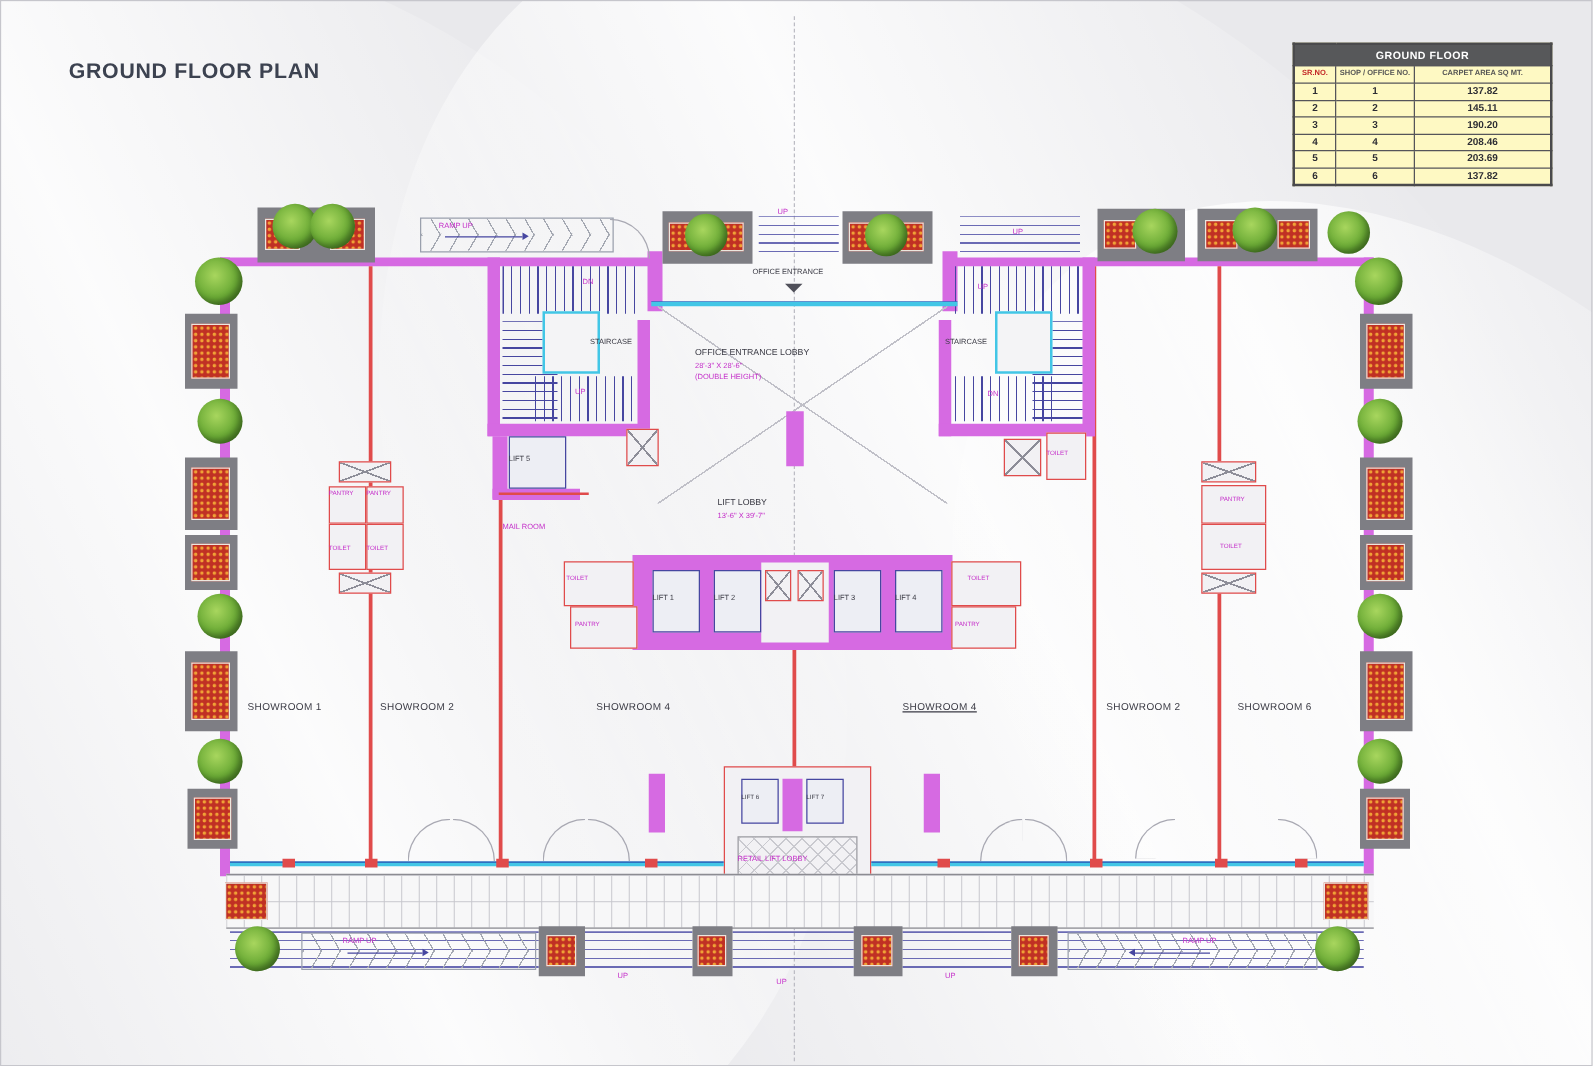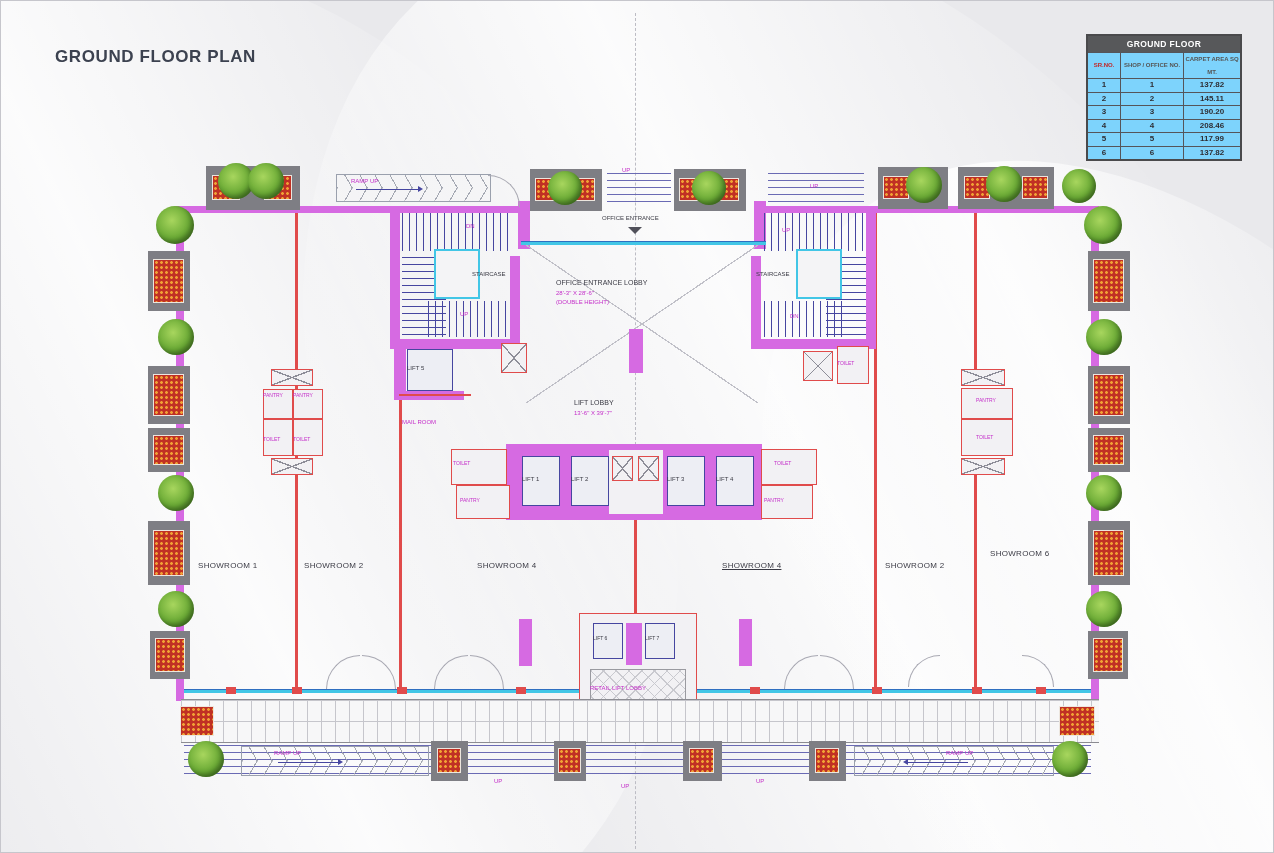--- a/index.html
+++ b/index.html
@@ -4,22 +4,22 @@
 <style>
   html,body{margin:0;padding:0;background:#d8d8dc;}
   #frame{position:relative;width:1274px;height:853px;background:#e9e9ec;overflow:hidden;
          border:1px solid #c6c6cc;box-sizing:border-box;
          font-family:"Liberation Sans",sans-serif;}
   .swoosh{position:absolute;background:linear-gradient(100deg,rgba(255,255,255,0) 10%,rgba(255,255,255,.85) 50%,rgba(255,255,255,0) 90%);
           transform:rotate(-36deg);border-radius:50%;}
   #title{position:absolute;left:54px;top:46px;font-size:17px;font-weight:bold;
          color:#3c4250;letter-spacing:.6px;}
   
-  #areatable{position:absolute;right:31px;top:33px;width:156px;border:2px solid #4a4a4c;
-             border-collapse:collapse;background:#7dd3fc;}
+  #areatable{position:absolute;right:31px;top:33px;width:208px;border:2px solid #4a4a4c;
+             border-collapse:collapse;background:#fef9c3;}
   #areatable th,#areatable td{border:1px solid #55555a;text-align:center;padding:0;line-height:12.5px;}
   #areatable .tbl-title{background:#57585a;color:#fff;font-size:8.5px;font-weight:bold;height:16px;letter-spacing:.4px;}
   #areatable .colhead{font-size:6px;color:#555;font-weight:bold;height:13px;}
   #areatable .colhead.red{color:#c22727;}
   #areatable td{font-size:8px;font-weight:bold;color:#2e2e34;height:12.5px;}
   
   #plan{position:absolute;left:165px;top:160px;width:950px;height:650px;}
   #plan .a{position:absolute;box-sizing:border-box;}
   .wall{background:#d66ae2;}
   .rl{background:#e04b4b;}
@@ -101,21 +101,21 @@
           <td>190.20</td>
         </tr>
     <tr>
           <td>4</td>
           <td>4</td>
           <td>208.46</td>
         </tr>
     <tr>
           <td>5</td>
           <td>5</td>
-          <td>117.99</td>
+          <td>203.69</td>
         </tr>
     <tr>
           <td>6</td>
           <td>6</td>
           <td>137.82</td>
         </tr>
   </tbody>
     </table>
 
   <div id="plan">
@@ -254,21 +254,21 @@
     <div class="a lbl lblm lbl5" style="left:810px;top:237px;width:36px;">PANTRY</div>
     <div class="a room" style="left:795px;top:258px;width:52px;height:37px;"></div>
     <div class="a lbl lblm lbl5" style="left:810px;top:274px;width:36px;">TOILET</div>
     <div class="a room xb" style="left:795px;top:297px;width:44px;height:17px;"></div>
 
     <div class="a lbl lbl8" style="left:32px;top:400px;width:90px;">SHOWROOM 1</div>
     <div class="a lbl lbl8" style="left:138px;top:400px;width:90px;">SHOWROOM 2</div>
     <div class="a lbl lbl8" style="left:311px;top:400px;width:90px;">SHOWROOM 4</div>
     <div class="a lbl lbl8" style="left:556px;top:400px;width:90px;text-decoration:underline;">SHOWROOM 4</div>
     <div class="a lbl lbl8" style="left:719px;top:400px;width:90px;">SHOWROOM 2</div>
-    <div class="a lbl lbl8" style="left:824px;top:388px;width:90px;">SHOWROOM 6</div>
+    <div class="a lbl lbl8" style="left:824px;top:400px;width:90px;">SHOWROOM 6</div>
 
     <div class="a wall" style="left:353px;top:458px;width:13px;height:47px;"></div>
     <div class="a wall" style="left:573px;top:458px;width:13px;height:47px;"></div>
 
     <div class="a room" style="left:413px;top:452px;width:118px;height:104px;"></div>
     <div class="a lift" style="left:427px;top:462px;width:30px;height:36px;"></div>
     <div class="a lbl lbl5" style="left:427px;top:475px;width:30px;">LIFT 6</div>
     <div class="a wall" style="left:460px;top:462px;width:16px;height:42px;"></div>
     <div class="a lift" style="left:479px;top:462px;width:30px;height:36px;"></div>
     <div class="a lbl lbl5" style="left:479px;top:475px;width:30px;">LIFT 7</div>

